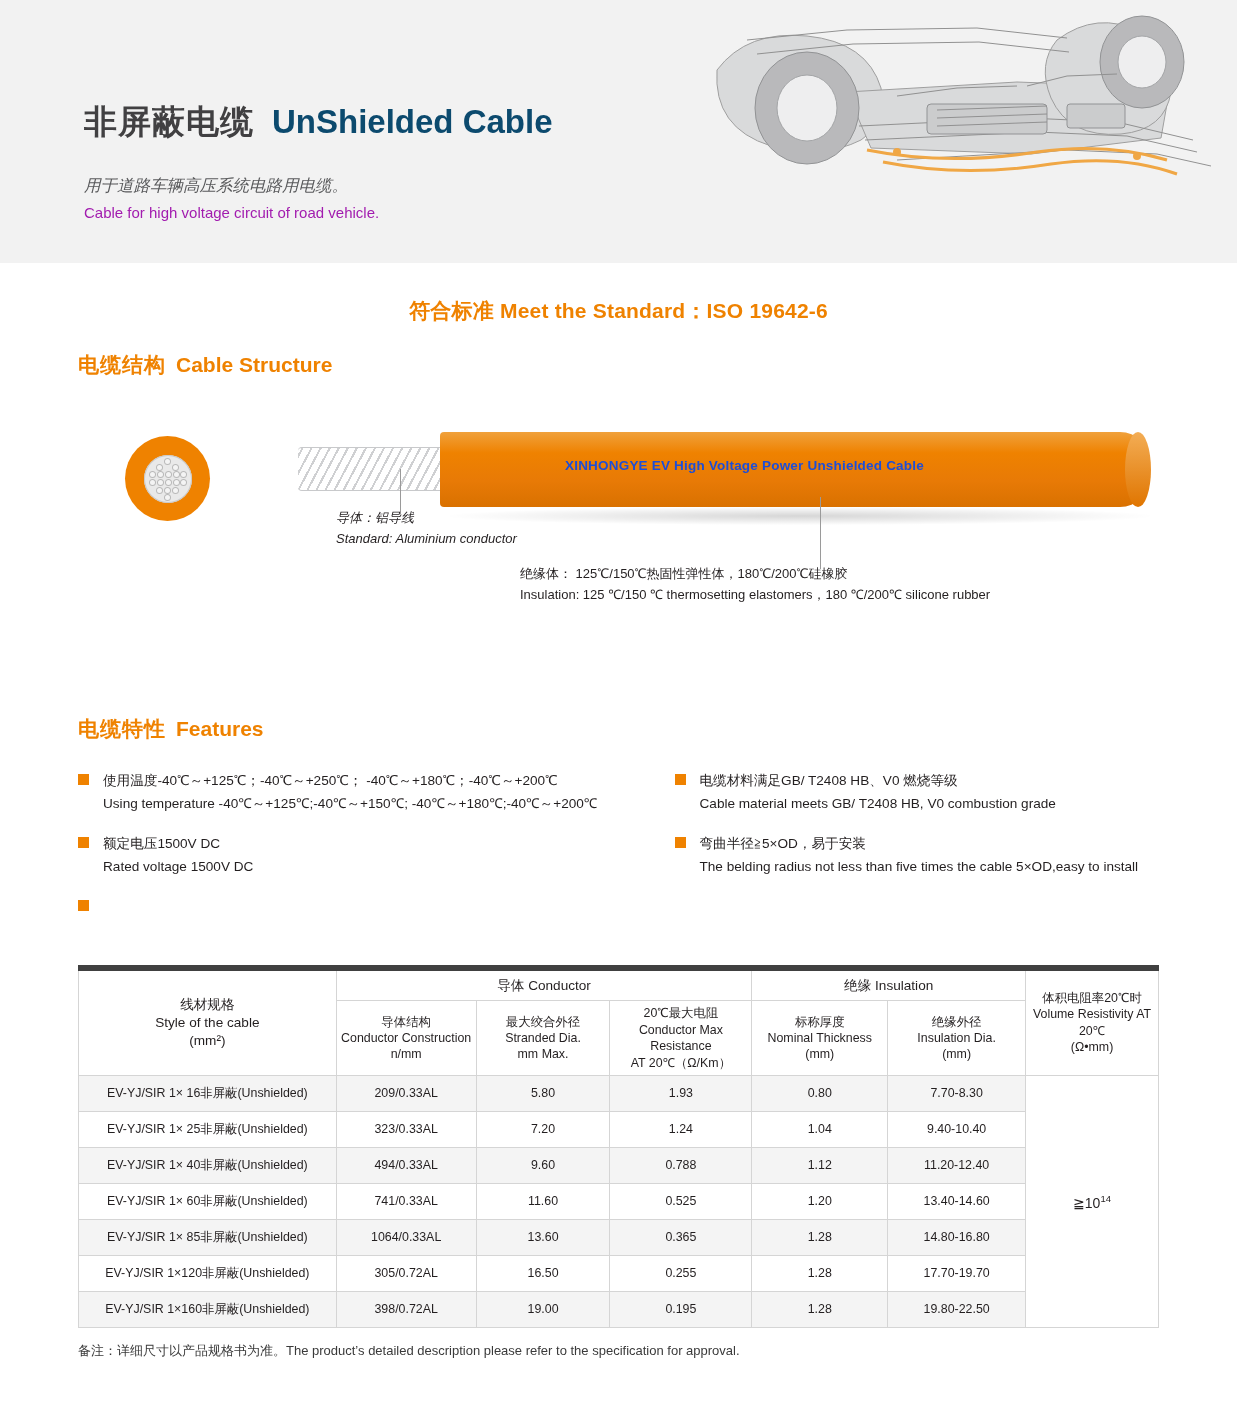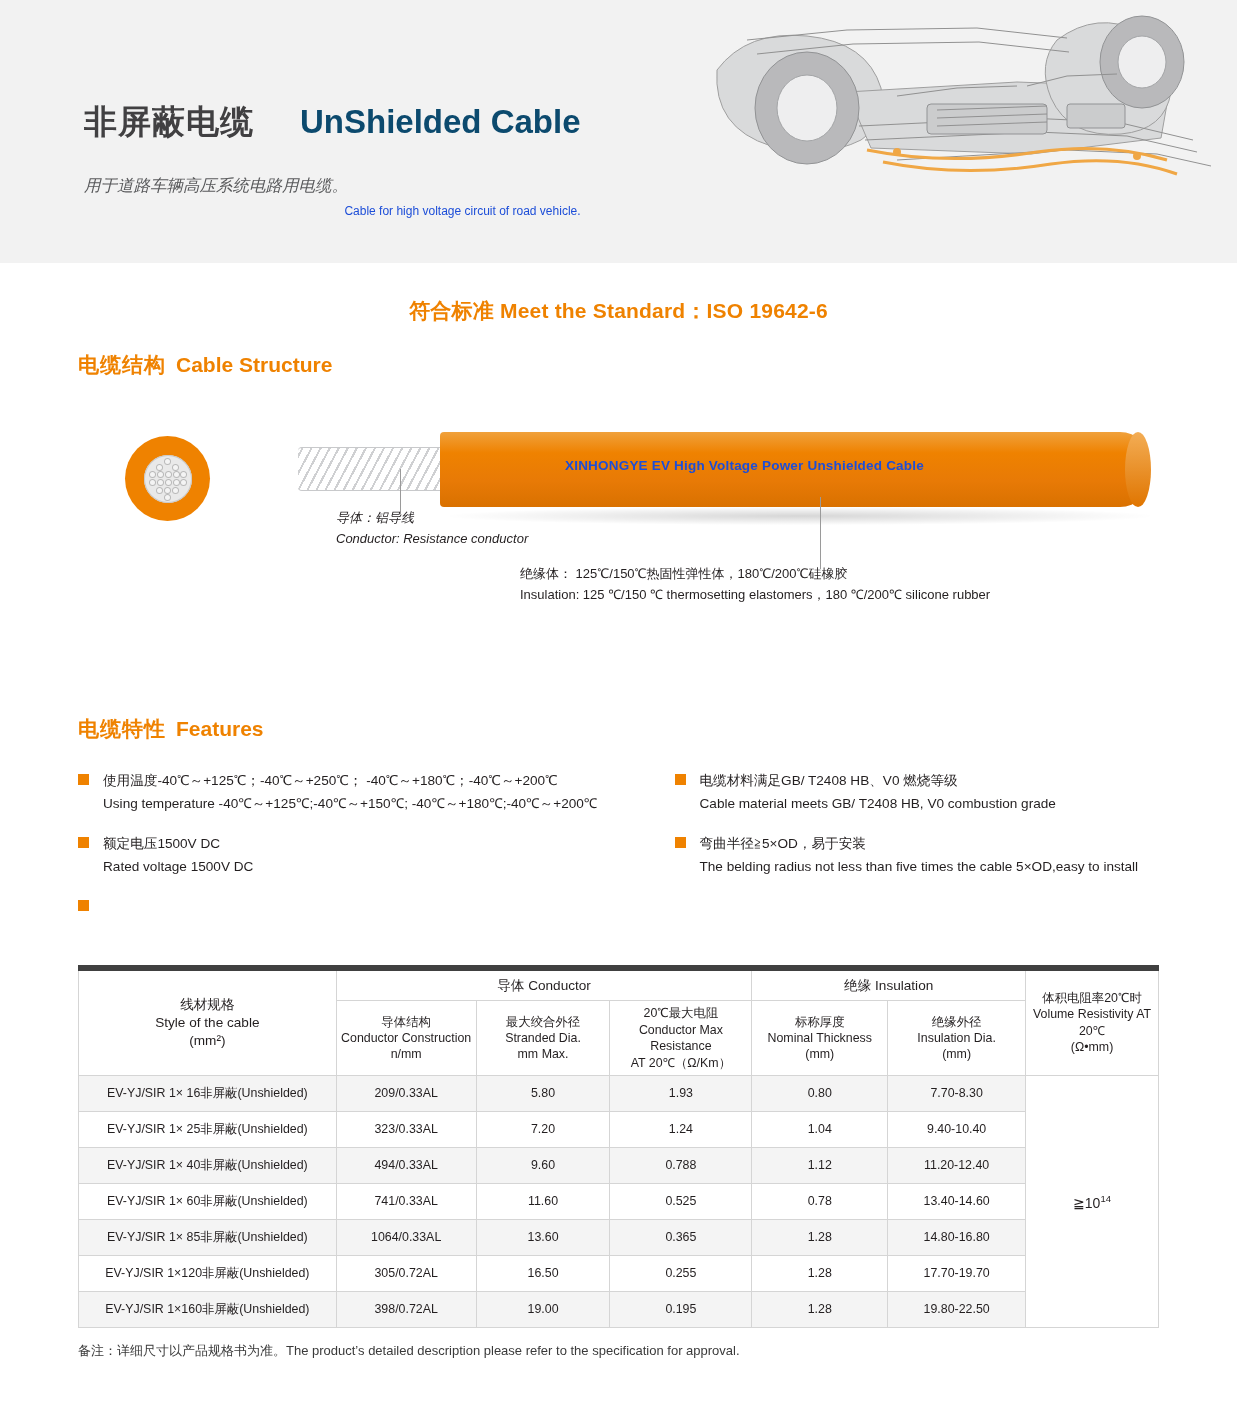--- a/index.html
+++ b/index.html
@@ -32,45 +32,44 @@
     opacity: 0.95;
   }
   .header-text {
     position: absolute;
     left: 84px;
     top: 100px;
   }
   .title-row {
     display: flex;
     align-items: baseline;
-    gap: 46px;
+    gap: 18px;
   }
   .title-cn {
     font-size: 33px;
     font-weight: bold;
     color: #414042;
     letter-spacing: 1px;
   }
   .title-en {
     font-size: 33px;
     font-weight: bold;
     color: #0c4a6e;
     letter-spacing: 0px;
   }
   .subtitle-cn {
     font-size: 16.5px;
     color: #58595b;
     margin-top: 30px;
     font-style: italic;
   }
   .subtitle-en {
-    font-size: 12px;
-    color: #1d4ed8;
+    font-size: 15px;
+    color: #a21caf;
     margin-top: 7px;
-    text-align: right;
   }
 
   
   .standard {
     text-align: center;
     margin-top: 34px;
     font-size: 21px;
     font-weight: bold;
     color: #ef8200;
     letter-spacing: 0.2px;
@@ -355,21 +354,21 @@
   <div class="conductor-wire"></div>
   <div class="cable-body"></div>
   <div class="cable-shadow"></div>
   <div class="cable-label">XINHONGYE  EV High Voltage Power Unshielded Cable</div>
 
   <div class="leader leader-v1"></div>
   <div class="leader leader-v2"></div>
 
   <div class="callout callout-1">
     <div>导体：铝导线</div>
-    <div>Conductor: Resistance conductor</div>
+    <div>Standard: Aluminium conductor</div>
   </div>
   <div class="callout callout-2">
     <div>绝缘体： 125℃/150℃热固性弹性体，180℃/200℃硅橡胶</div>
     <div>Insulation: 125 ℃/150 ℃ thermosetting elastomers，180 ℃/200℃ silicone rubber</div>
   </div>
 </div>
 
 <div class="section-heading">
   <span class="cn">电缆特性</span><span class="en">Features</span>
 </div>
@@ -490,21 +489,21 @@
         <td>9.60</td>
         <td>0.788</td>
         <td>1.12</td>
         <td>11.20-12.40</td>
       </tr>
       <tr>
         <td class="first-col">EV-YJ/SIR 1×  60非屏蔽(Unshielded)</td>
         <td>741/0.33AL</td>
         <td>11.60</td>
         <td>0.525</td>
-        <td>0.78</td>
+        <td>1.20</td>
         <td>13.40-14.60</td>
       </tr>
       <tr>
         <td class="first-col">EV-YJ/SIR 1×  85非屏蔽(Unshielded)</td>
         <td>1064/0.33AL</td>
         <td>13.60</td>
         <td>0.365</td>
         <td>1.28</td>
         <td>14.80-16.80</td>
       </tr>

